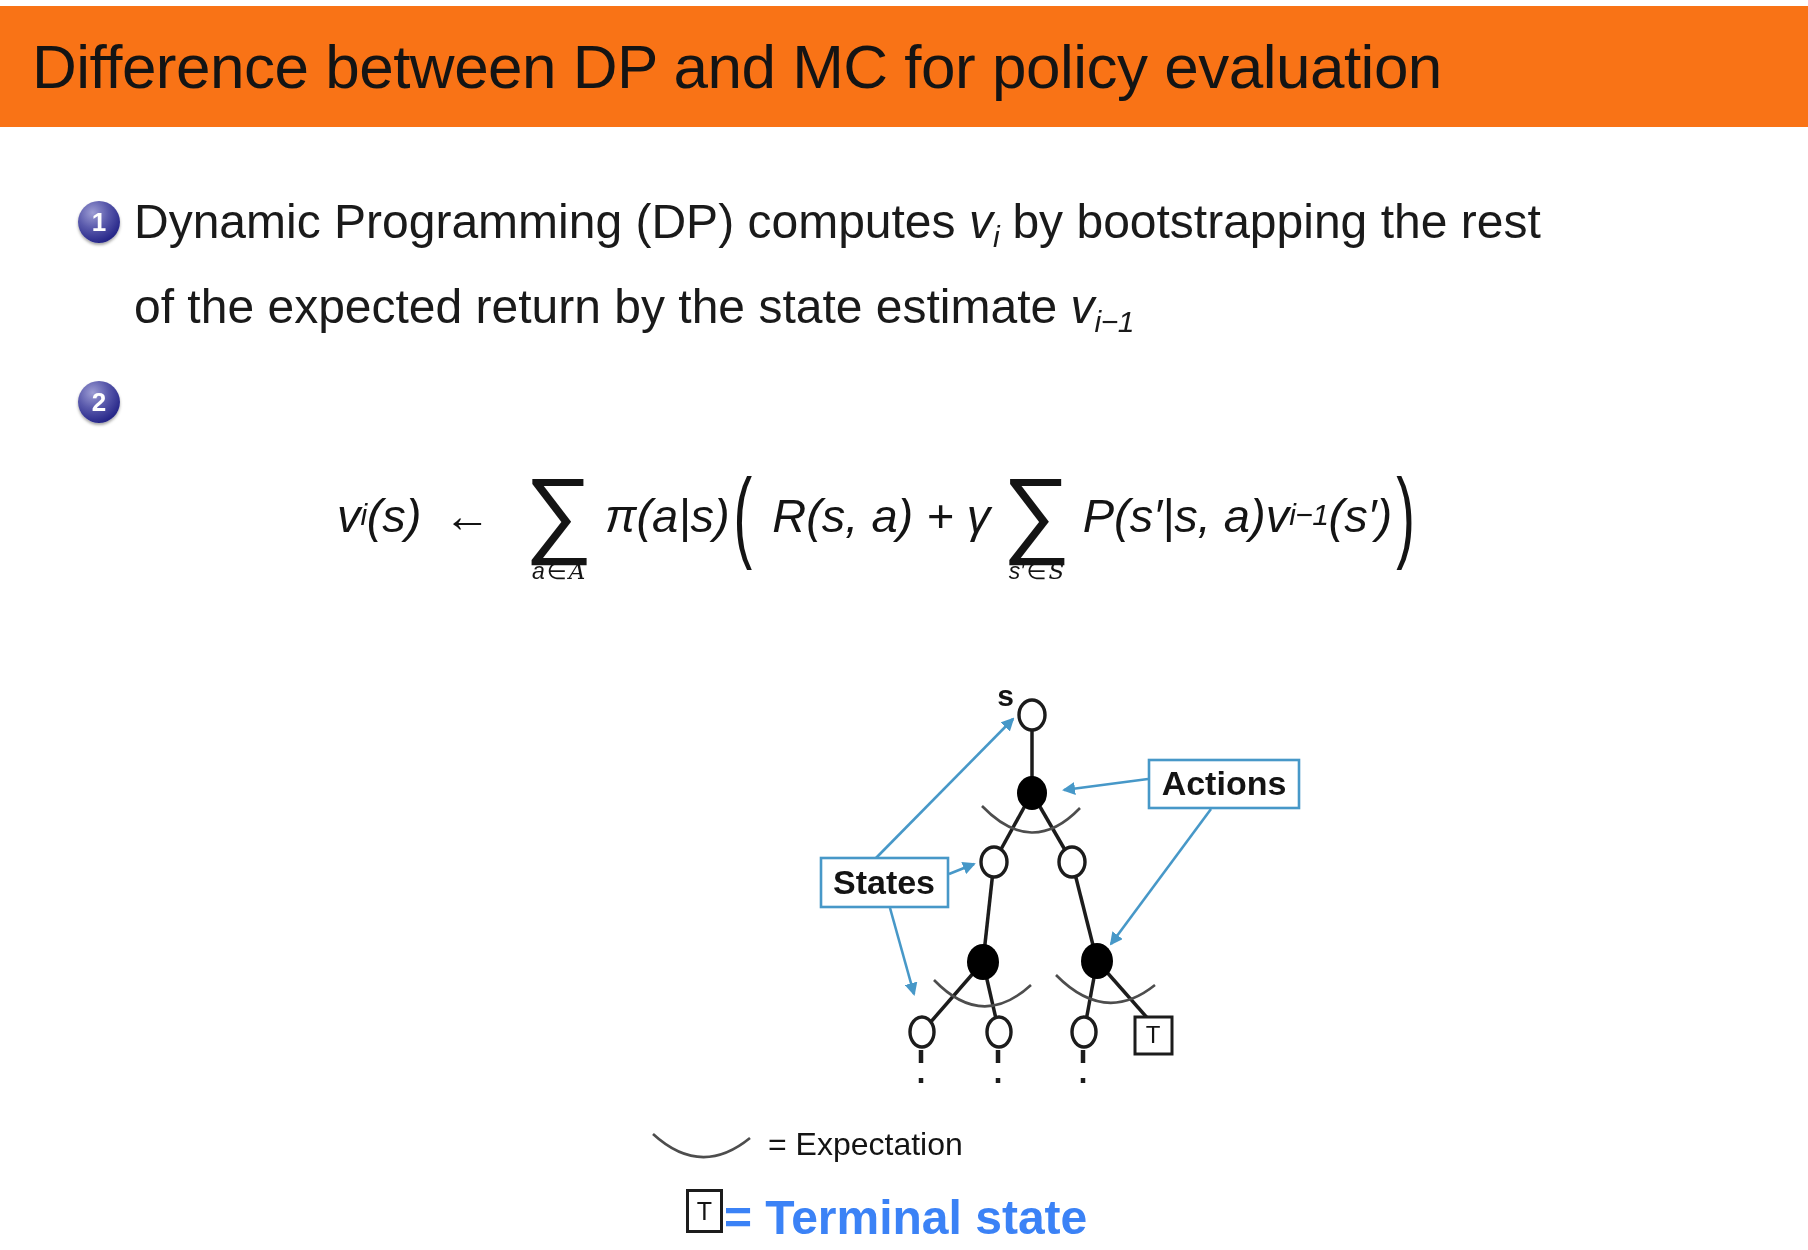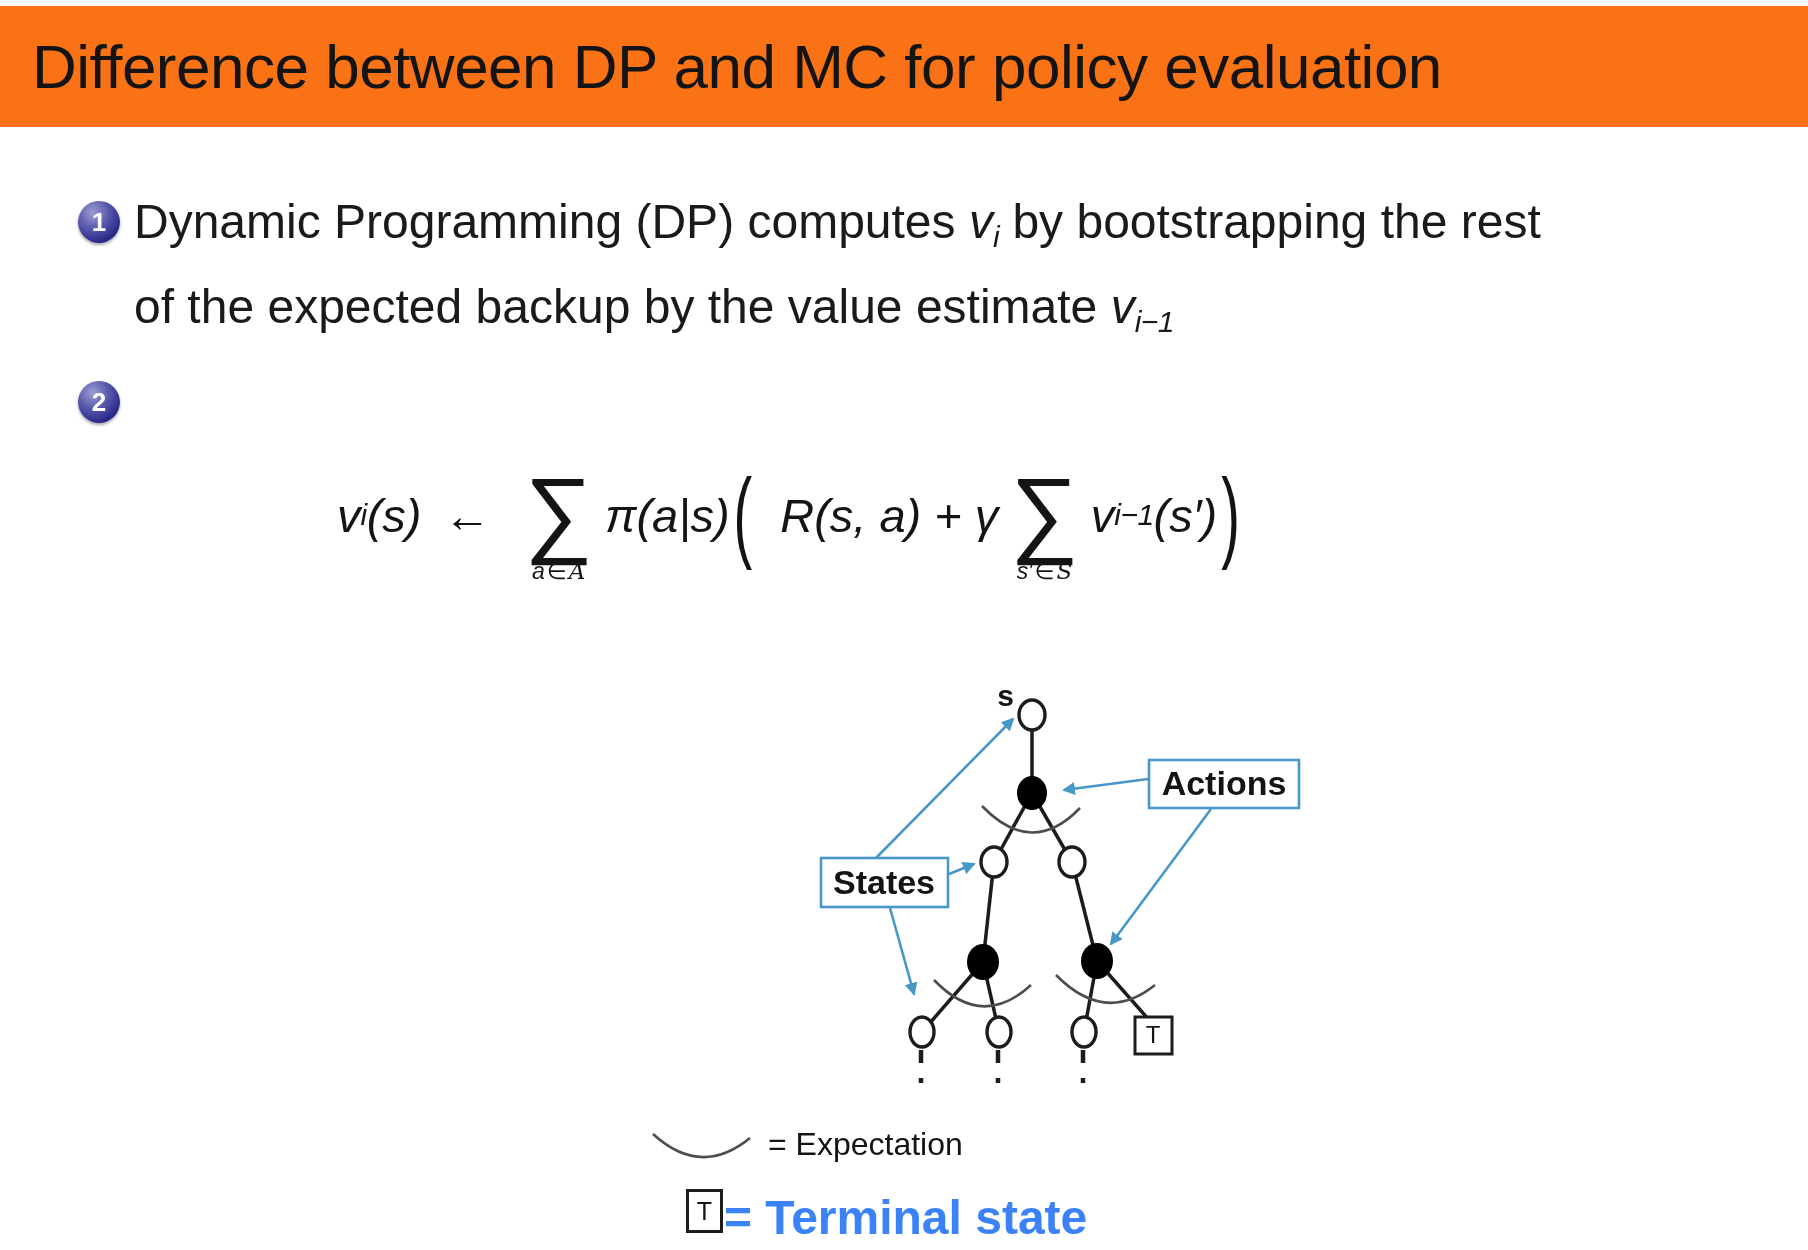--- a/index.html
+++ b/index.html
@@ -37,21 +37,21 @@
   .mi { font-style:italic; }
   .msub { font-style:italic; font-size:30px; vertical-align:-9px; letter-spacing:-0.5px; }
 
   
   .formula {
     position:absolute; left:337px; top:515px; transform:translateY(-50%);
     display:flex; align-items:center; white-space:nowrap;
     font-size:47px; color:#141414;
   }
   .fit { font-style:italic; }
-  .fsp-l { margin-left:24px;text-align:center; }
+  .fsp-l { margin-left:16px;text-align:center; }
   .arrow { margin:0 22px; font-size:47px; }
   .sumblk { position:relative; display:inline-block; margin:0 12px; }
   .sigma { font-size:96px; line-height:76px; display:inline-block; }
   .sumsub {
     position:absolute; top:84px; left:50%; transform:translateX(-50%);
     font-size:23px; font-style:italic; white-space:nowrap; letter-spacing:0;
   }
   .elem { font-style:normal; padding:0 2px; }
   .cal { font-family:"DejaVu Serif", serif; font-style:italic; }
   .bigp {
@@ -82,21 +82,21 @@
 </head>
 <body>
 
 <div class="titlebar">
   <div class="title">Difference between DP and MC for policy evaluation</div>
 </div>
 
 <div class="bullets">
   <div class="bullet">
     <div class="badge">1</div>
-    <div class="btext"><span>Dynamic Programming (DP) computes </span><span class="mi">v</span><span class="msub">i</span><span> by bootstrapping the rest</span><span class="bline2"><span>of the expected backup by the value estimate </span><span class="mi">v</span><span class="msub">i−1</span></span>
+    <div class="btext"><span>Dynamic Programming (DP) computes </span><span class="mi">v</span><span class="msub">i</span><span> by bootstrapping the rest</span><span class="bline2"><span>of the expected return by the state estimate </span><span class="mi">v</span><span class="msub">i−1</span></span>
     </div>
   </div>
   <div class="bullet">
     <div class="badge">2</div>
   </div>
 </div>
 
 <div class="formula">
   <span class="fit">v</span>
     <span class="msub">i</span>
@@ -106,20 +106,21 @@
     <span class="sigma">∑</span>
     <span class="sumsub"><span class="fit">a</span><span class="elem">∈</span><span class="cal">A</span></span>
   </span>
   <span class="fit">π(a|s)</span>
   <span class="bigp">(</span>
   <span class="fit fsp-l">R(s, a) + γ</span>
   <span class="sumblk">
     <span class="sigma">∑</span>
     <span class="sumsub"><span class="fit">s′</span><span class="elem">∈</span><span class="cal">S</span></span>
   </span>
+  <span class="fit">P(s′|s, a)</span>
     <span class="fit">v</span>
     <span class="msub">i−1</span>
     <span class="fit">(s′)</span>
   <span class="bigp">)</span>
 </div>
 
 <svg class="diagram" width="560" height="450" viewBox="780 670 560 450">
   <defs>
     <marker id="bluehead" viewBox="0 0 10 10" refX="8.5" refY="5" markerWidth="5" markerHeight="5" orient="auto">
       <path d="M0,0 L10,5 L0,10 z" fill="#4798c8"></path>

